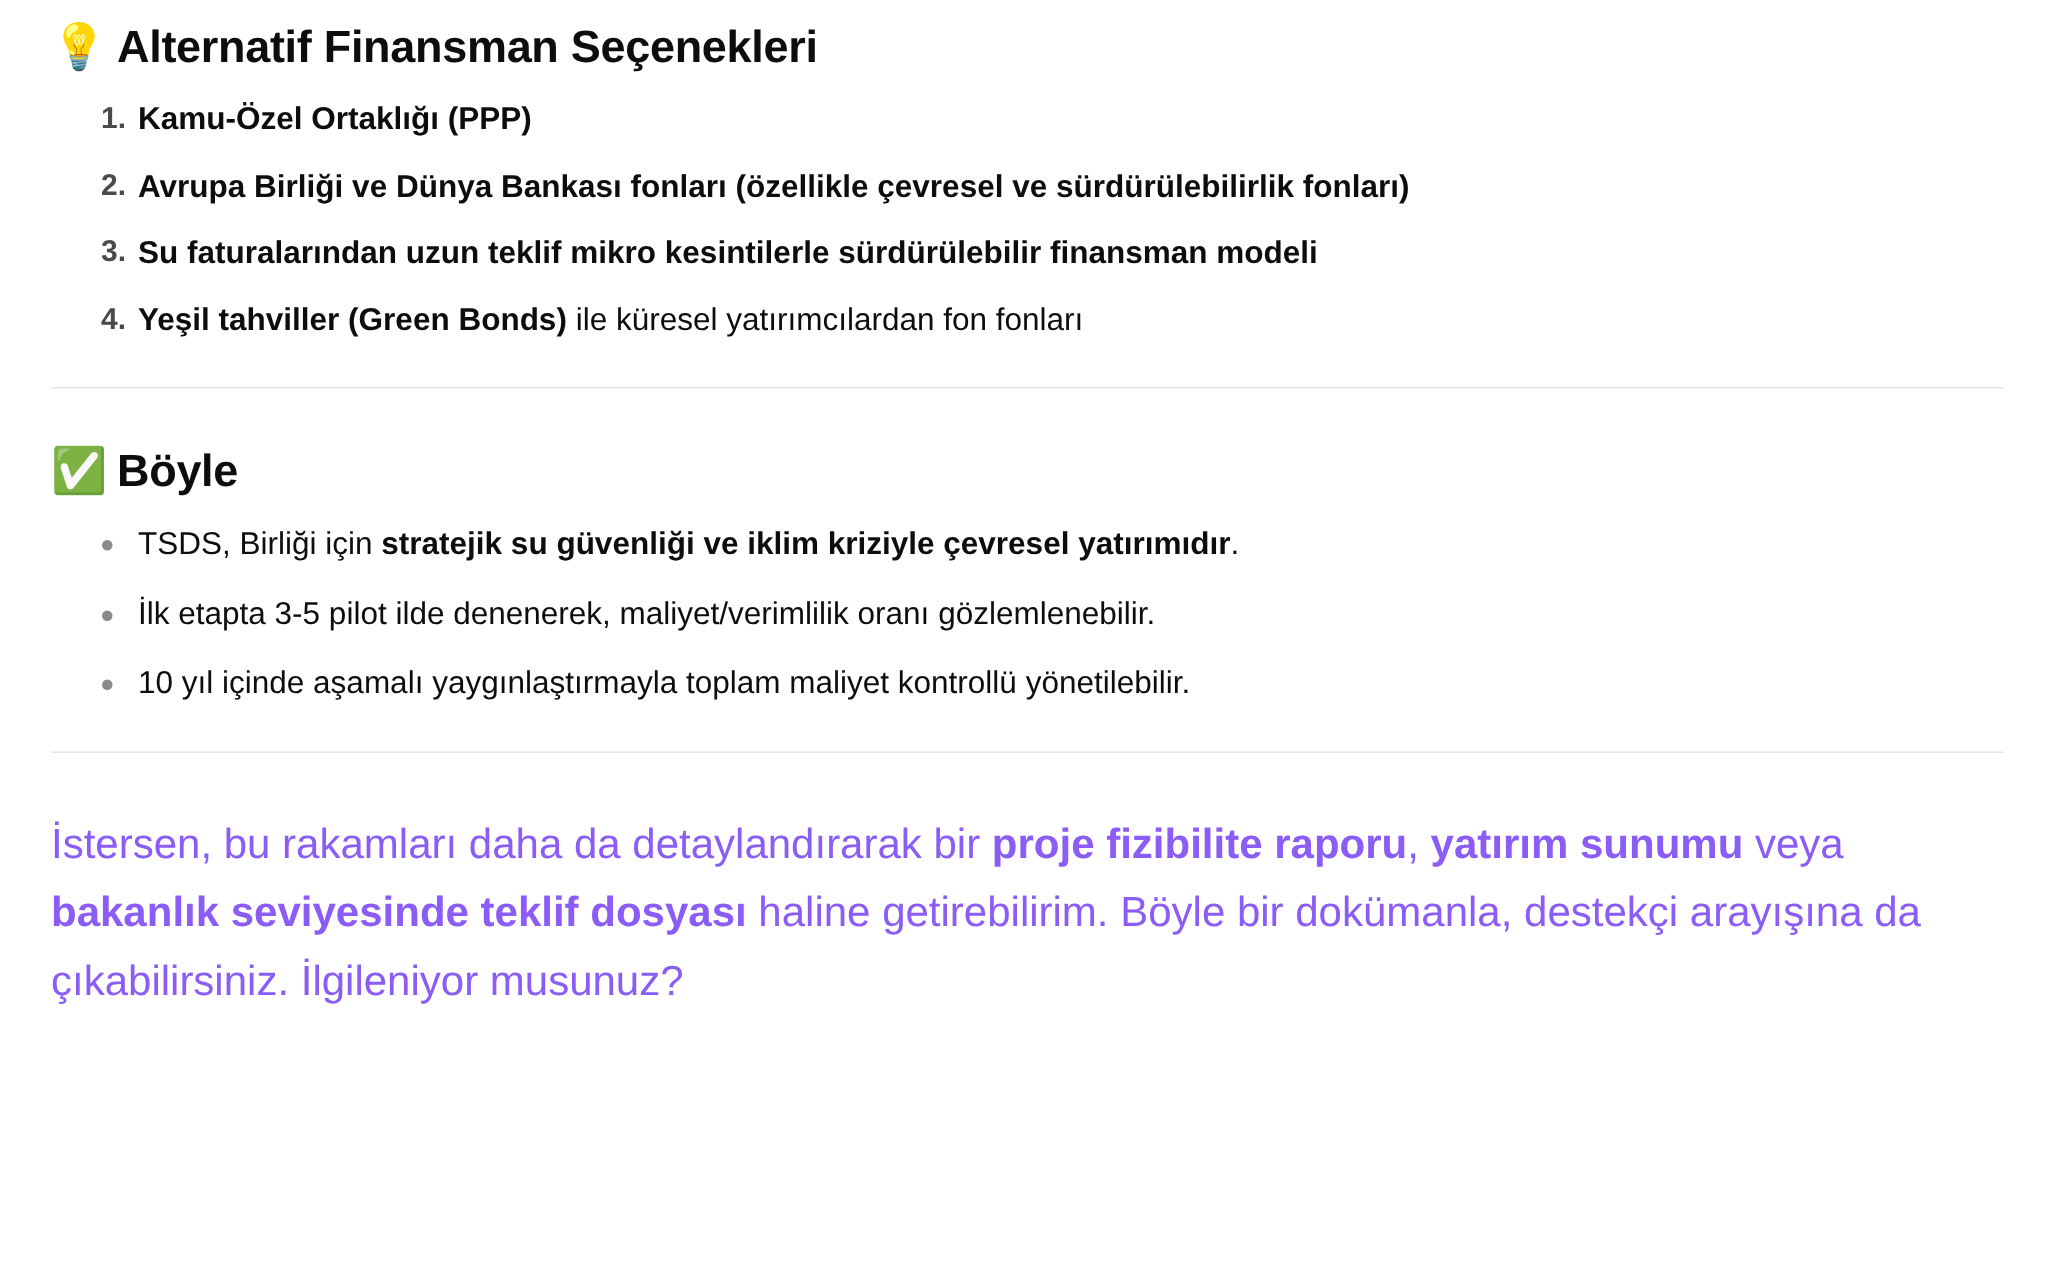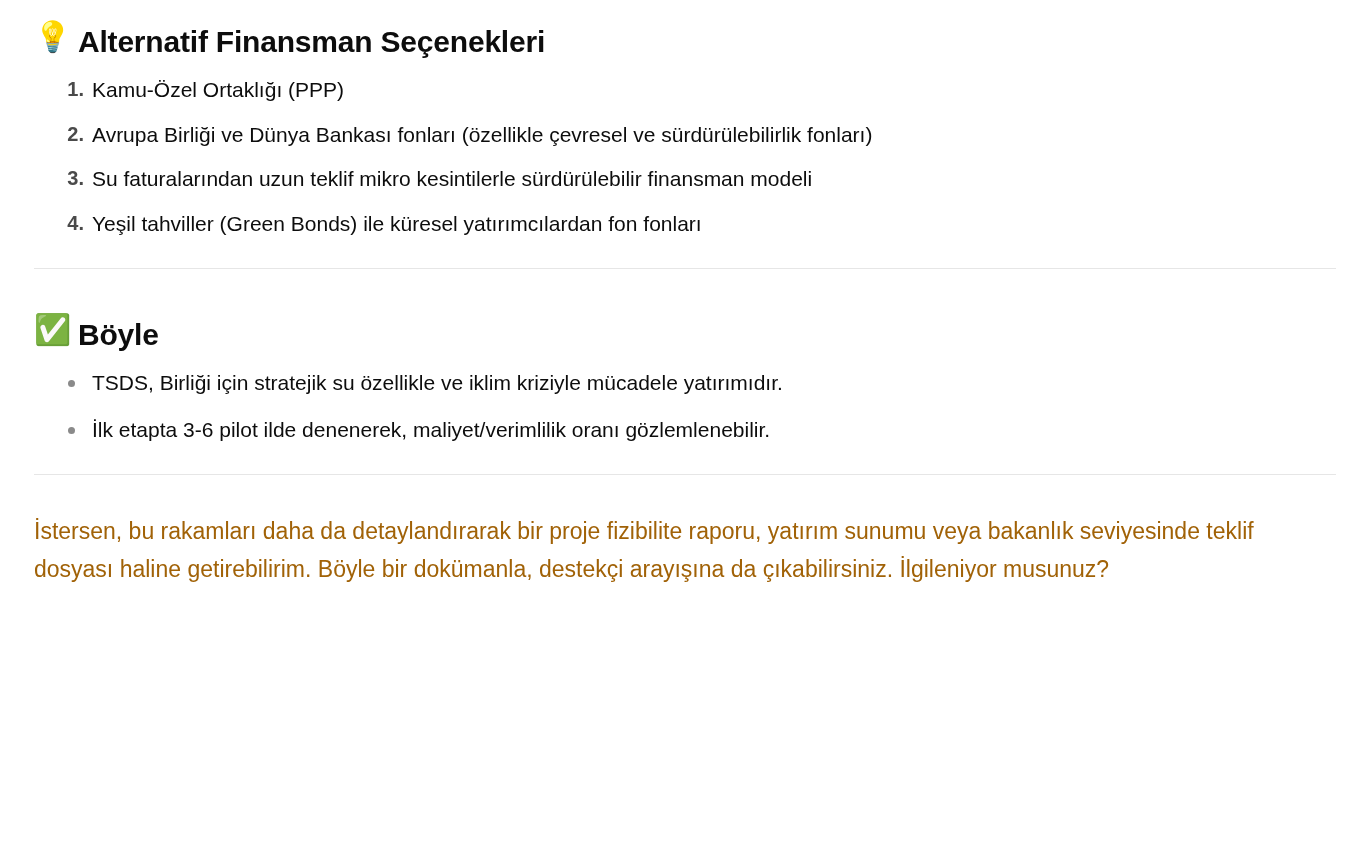--- a/index.html
+++ b/index.html
@@ -32,21 +32,20 @@
   .heading-emoji {
     font-size: 30px;
     line-height: 1;
     display: inline-block;
     width: 32px;
     text-align: center;
   }
   .heading-text {
     font-size: 30px;
     font-weight: 700;
-    margin-top: 10px;
   }
   ol.numbered {
     margin: 0 0 0 0;
     padding: 0 0 0 58px;
     list-style: none;
     counter-reset: item;
   }
   ol.numbered > li {
     counter-increment: item;
     position: relative;
@@ -80,31 +79,31 @@
   ul.bulleted > li::before {
     content: "";
     position: absolute;
     left: -24px;
     top: 13px;
     width: 7px;
     height: 7px;
     border-radius: 50%;
     background: #8a8a8a;
   }
-  .bold { font-weight: 400; }
+  .bold { font-weight: 700; }
   hr.divider {
     border: 0;
     border-top: 1px solid #e6e6e6;
     margin: 28px 0 30px 0;
   }
   .para {
-    font-size: 23px;
+    font-size: 28px;
     line-height: 1.62;
     margin: 0;
-    color: #a16207;
+    color: #8b5cf6;
     max-width: 1300px;
   }
   .block-gap-top { margin-top: 38px; }
   .list-wrap { margin-bottom: 6px; }
 </style>
 </head>
 <body>
 
 <div class="page">
 
@@ -122,22 +121,23 @@
   </div>
 
   <hr class="divider">
 
   <div class="block-gap-top">
     <div class="section-heading">
       <span class="heading-emoji">✅</span>
       <span class="heading-text">Böyle</span>
     </div>
     <ul class="bulleted list-wrap">
-      <li><span>TSDS, Birliği için </span><span class="bold">stratejik su özellikle ve iklim kriziyle mücadele yatırımıdır</span><span>.</span></li>
-      <li><span>İlk etapta 3-6 pilot ilde denenerek, maliyet/verimlilik oranı gözlemlenebilir.</span></li>
+      <li><span>TSDS, Birliği için </span><span class="bold">stratejik su güvenliği ve iklim kriziyle çevresel yatırımıdır</span><span>.</span></li>
+      <li><span>İlk etapta 3-5 pilot ilde denenerek, maliyet/verimlilik oranı gözlemlenebilir.</span></li>
+      <li><span>10 yıl içinde aşamalı yaygınlaştırmayla toplam maliyet kontrollü yönetilebilir.</span></li>
     </ul>
   </div>
 
   <hr class="divider">
 
   <p class="para block-gap-top">
     <span>İstersen, bu rakamları daha da detaylandırarak bir </span><span class="bold">proje fizibilite raporu</span><span>, </span><span class="bold">yatırım sunumu</span><span> veya </span><span class="bold">bakanlık seviyesinde teklif dosyası</span><span> haline getirebilirim. Böyle bir dokümanla, destekçi arayışına da çıkabilirsiniz. İlgileniyor musunuz?</span>
   </p>
 
 </div>

